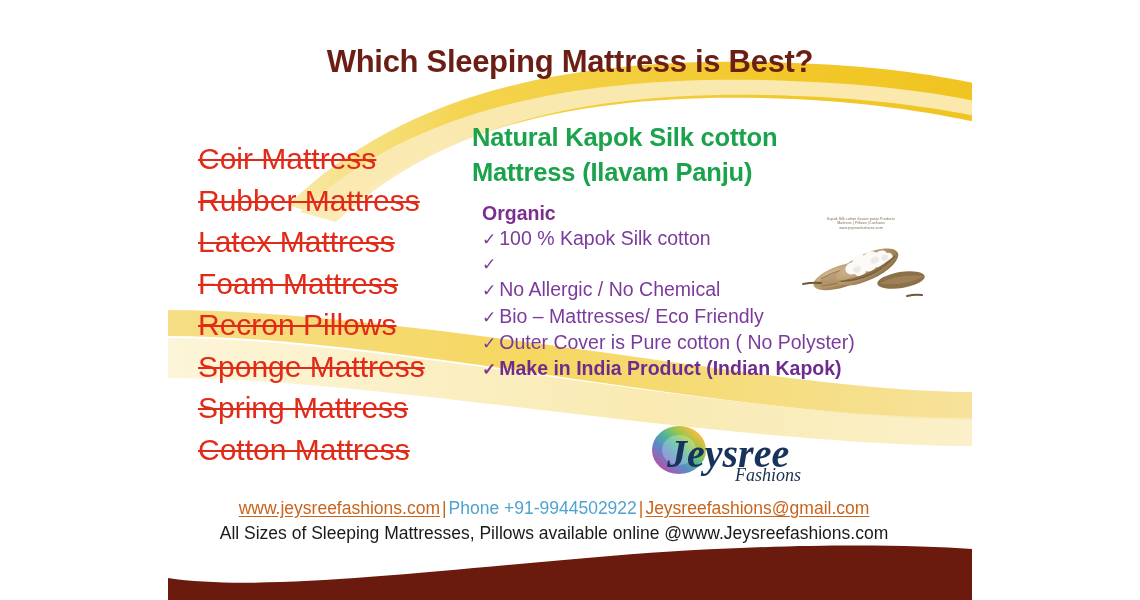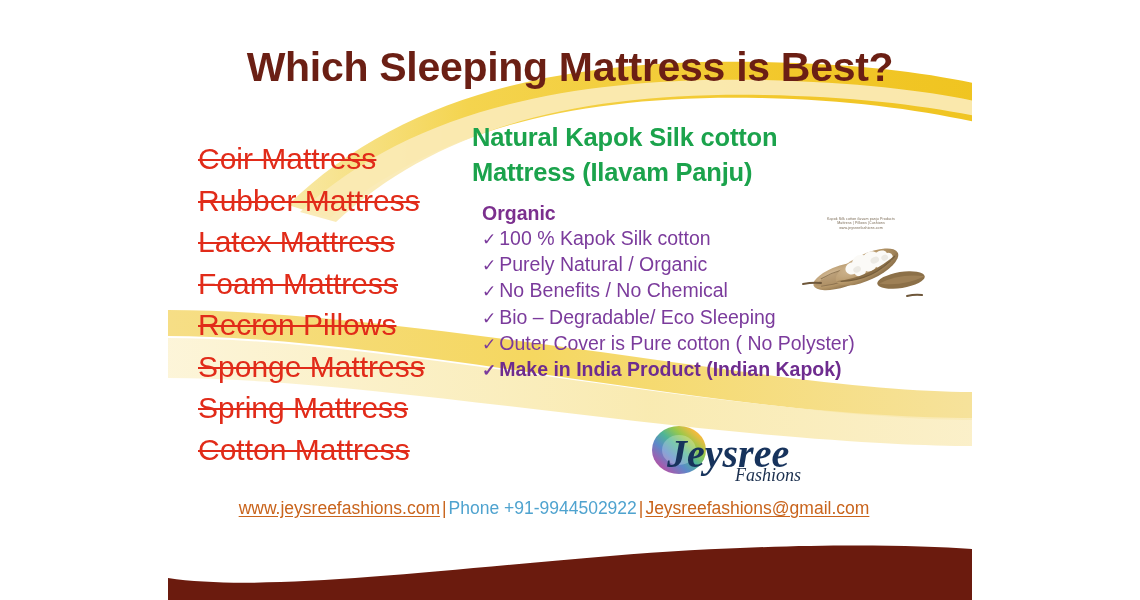--- a/index.html
+++ b/index.html
@@ -20,21 +20,21 @@
   #bg-decor{
     position:absolute;left:0;top:0;width:1140px;height:600px;
     pointer-events:none;
   }
 
   
   .title{
     position:absolute;
     left:168px; top:44px; width:804px;
     text-align:center;
-    font-size:41px;
+    font-size:31px;
     font-weight:bold;
     letter-spacing:-0.3px;
     color:#6B1F14;
     white-space:nowrap;
   }
 
   
   .bad-list{
     position:absolute;
     left:198px; top:138px;
@@ -243,29 +243,28 @@
 
     <div class="benefits-title">Organic</div>
 
     <div class="benefit-list">
       <div class="benefit">
         <span class="tick">✓</span>
         <span>100 % Kapok Silk cotton</span>
       </div>
       <div class="benefit">
         <span class="tick">✓</span>
-        <span>Purely Natural / Organic</span>
-      </div>
-      <div class="benefit">
-        <span class="tick">✓</span>
-        <span>No Benefits / No Chemical</span>
-      </div>
-      <div class="benefit">
-        <span class="tick">✓</span>
-        <span>Bio – Degradable/ Eco Sleeping</span>
+      </div>
+      <div class="benefit">
+        <span class="tick">✓</span>
+        <span>No Allergic / No Chemical</span>
+      </div>
+      <div class="benefit">
+        <span class="tick">✓</span>
+        <span>Bio – Mattresses/ Eco Friendly</span>
       </div>
       <div class="benefit">
         <span class="tick">✓</span>
         <span>Outer Cover is Pure cotton ( No Polyster)</span>
       </div>
       <div class="benefit strong">
         <span class="tick">✓</span>
         <span>Make in India Product (Indian Kapok)</span>
       </div>
     </div>
@@ -319,15 +318,16 @@
 
   <svg class="logo" viewBox="0 0 210 62">
     <ellipse cx="36" cy="27" rx="27" ry="24" fill="url(#logoBlob)" opacity="0.92"></ellipse>
     <ellipse cx="36" cy="27" rx="17" ry="15" fill="#ffffff" opacity="0.25"></ellipse>
     <text x="24" y="44" font-family="'Liberation Serif', serif" font-size="40" font-weight="bold" font-style="italic" fill="#17335C">Jeysree</text>
     <text x="92" y="58" font-family="'Liberation Serif', serif" font-size="18" font-style="italic" fill="#1B2F4E">Fashions</text>
   </svg>
 
   <div class="footer">
     <div class="foot-line1"><span class="url">www.jeysreefashions.com</span><span class="sep">|</span><span class="phone">Phone +91-9944502922</span><span class="sep">|</span><span class="mail">Jeysreefashions@gmail.com</span></div>
+    <div class="foot-line2">All Sizes of Sleeping Mattresses, Pillows available online @www.Jeysreefashions.com</div>
   </div>
 
 </div>
 
 </body></html>

